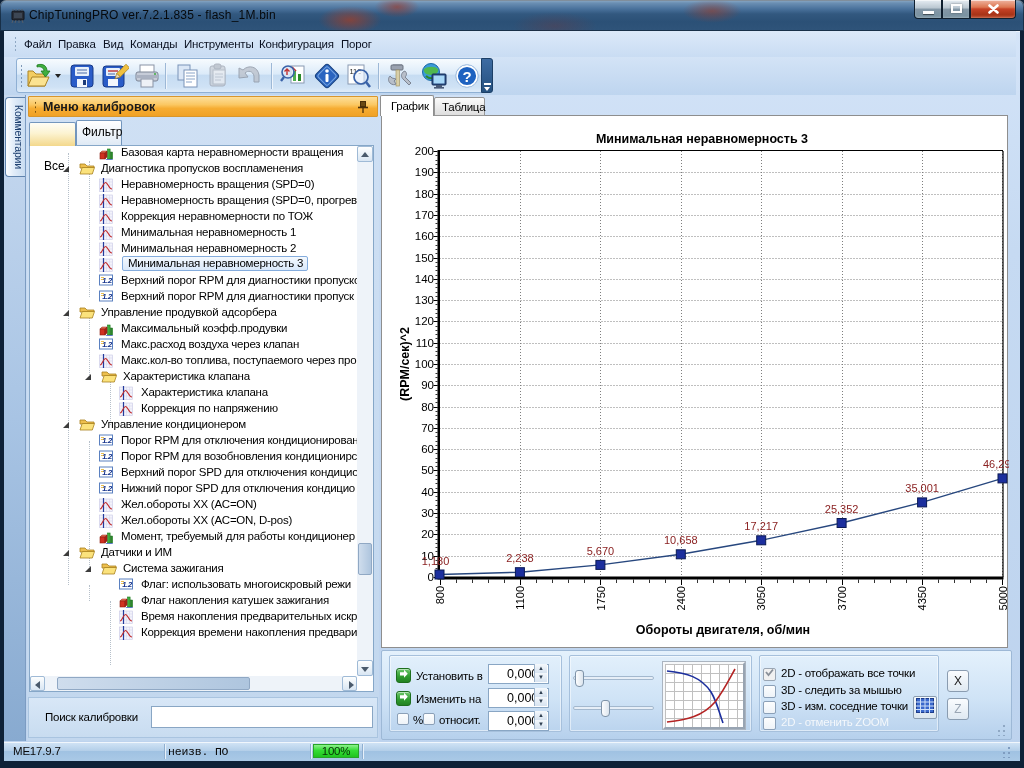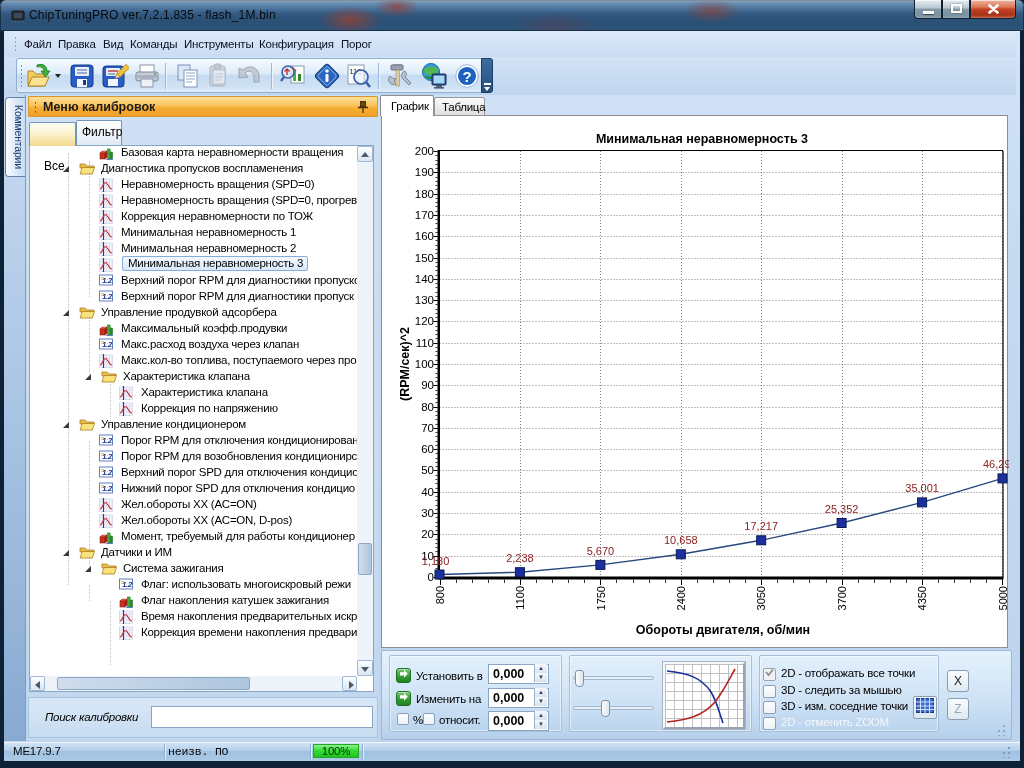--- a/index.html
+++ b/index.html
@@ -64,21 +64,21 @@
 .sbtn { position:absolute; background:linear-gradient(#fdfefe,#d9e6f3); border:1px solid #9fbad6; border-radius:2px; color:#44596e; text-align:center; }
 .sth { position:absolute; background:linear-gradient(90deg,#cfdded,#aec5de); border:1px solid #90a8c4; border-radius:2px; }
 
 #rtabgr { left:380px; top:95px; width:54px; height:21px; background:#fff; border:1px solid #8e8e8e; border-bottom:none; border-radius:2px 2px 0 0; font-size:11.5px; letter-spacing:-.25px; padding:4px 0 0 10px; z-index:3;}
 #rtabtb { left:434px; top:97px; width:51px; height:19px; background:linear-gradient(#fbfbfb,#dedede); border:1px solid #979797; border-radius:2px 2px 0 0; font-size:11.5px; letter-spacing:-.25px; padding:3px 0 0 7px; z-index:2;}
 #chartbox { left:381px; top:115px; width:627px; height:533px; background:#fff; border:1px solid #8e8e8e; }
 
 #botpanel { left:381px; top:650px; width:631px; height:90px; background:linear-gradient(#e4f1fc 0%, #cfe3f6 55%, #b6d0ec 100%); border:1px solid #9db8d6; border-radius:2px; }
 .glbl { position:absolute; font-size:11.5px; letter-spacing:-.25px; color:#000; }
 .gbtn { position:absolute; width:15px; height:15px; border:1px solid #1d6f1d; border-radius:3px; background:linear-gradient(#6cc96c,#2f9b2f 60%,#238223); box-shadow:inset 0 1px 0 rgba(255,255,255,.5); }
-.spin { position:absolute; width:61px; height:20px; background:#fff; border:1px solid #89a6c4; font-size:12.5px; padding:2px 0 0 4px;font-weight:bold; }
+.spin { position:absolute; width:61px; height:20px; background:#fff; border:1px solid #89a6c4; font-size:12.5px; padding:2px 0 0 18px; }
 .spb { position:absolute; right:1px; width:13px; height:9px; background:linear-gradient(#f4f8fc,#d7e3f0); border-left:1px solid #9fb4ca; font-size:6px; color:#2e3e50; text-align:center; line-height:9px;}
 .cb { position:absolute; width:13px; height:13px; background:linear-gradient(#fcfdfe,#eef3f8); border:1px solid #8ba0b8; border-radius:2px; }
 .track { position:absolute; height:4px; background:#e6eef7; border:1px solid #a3b8ce; border-radius:2px; }
 .thumb { position:absolute; width:9px; height:17px; background:linear-gradient(90deg,#fcfdfe,#dce5ee); border:1px solid #7e93a8; border-radius:3px 3px 4px 4px; }
 .xzbtn { position:absolute; width:22px; height:22px; border:1px solid #8a9cb0; border-radius:3px; background:linear-gradient(#fafcfe,#dfe9f2); text-align:center; font-size:12px; line-height:20px; }
 
 #statusbar { left:4px; top:742px; width:1016px; height:19px; background:linear-gradient(#d3e5f6 0%, #b4cfe9 45%, #a0c2e2 50%, #aac9e6 100%); box-shadow: inset 0 1px 0 #f0f6fc; font-size:11.5px; letter-spacing:-.2px; color:#0a0a0a; }
 .ssep { position:absolute; top:2px; width:1px; height:15px; background:#8fafd0; box-shadow:1px 0 0 #e8f1fa; }
 </style></head>
 <body>
@@ -503,21 +503,21 @@
   <div id="hsb" class="abs sb" style="left:30px;top:676px;width:327px;height:15px;">
     <div class="sbtn" style="left:0;top:0;width:15px;height:15px">
         <div style="margin:4px 0 0 4px;width:0;height:0;border:4px solid transparent;border-right:5px solid #4a5a6c;border-left:none"></div>
       </div>
     <div class="sbtn" style="right:0;top:0;width:15px;height:15px">
         <div style="margin:4px 0 0 6px;width:0;height:0;border:4px solid transparent;border-left:5px solid #4a5a6c;border-right:none"></div>
       </div>
     <div class="sth" style="left:27px;top:1px;width:193px;height:13px"></div>
   </div>
   <div id="searchpanel" class="abs">
-      <div style="position:absolute;left:16px;top:13px;font-size:11.5px;letter-spacing:-.25px;font-style:italic;">Поиск калибровки</div>
+      <div style="position:absolute;left:16px;top:13px;font-size:11.5px;letter-spacing:-.25px;">Поиск калибровки</div>
       <div style="position:absolute;left:122px;top:8px;width:222px;height:22px;background:#fff;border:1px solid #89a6c4;"></div>
     </div>
   <div id="rtabgr" class="abs">График</div>
   <div id="rtabtb" class="abs">Таблица</div>
   <div id="chartbox" class="abs">
       <svg width="627" height="531" viewBox="0 0 627 531" style="position:absolute;left:0;top:0">
 <text x="320" y="27" font-size="12.5" font-weight="bold" fill="#000" text-anchor="middle" font-family="Liberation Sans">Минимальная неравномерность 3</text>
 <g stroke="#7e7e7e" stroke-width="1" stroke-dasharray="1,2">
 <line x1="57.5" y1="440.5" x2="620.5" y2="440.5"></line>
 <line x1="57.5" y1="418.5" x2="620.5" y2="418.5"></line>

